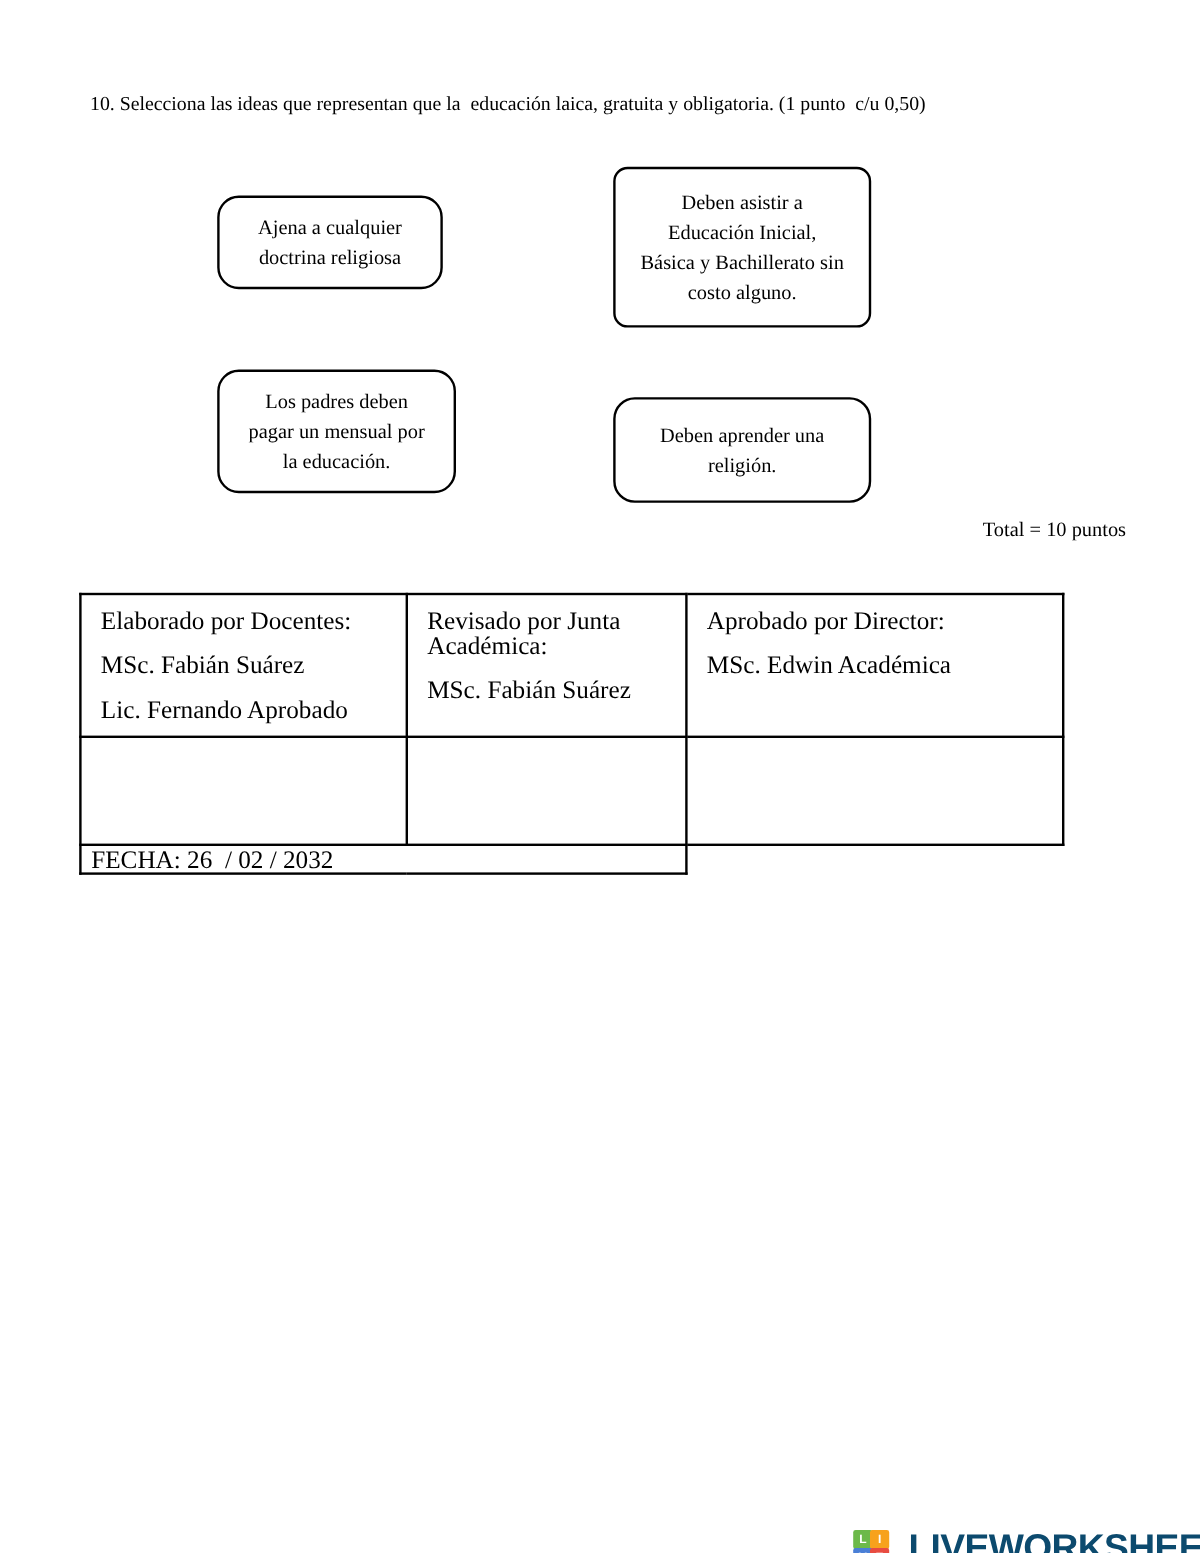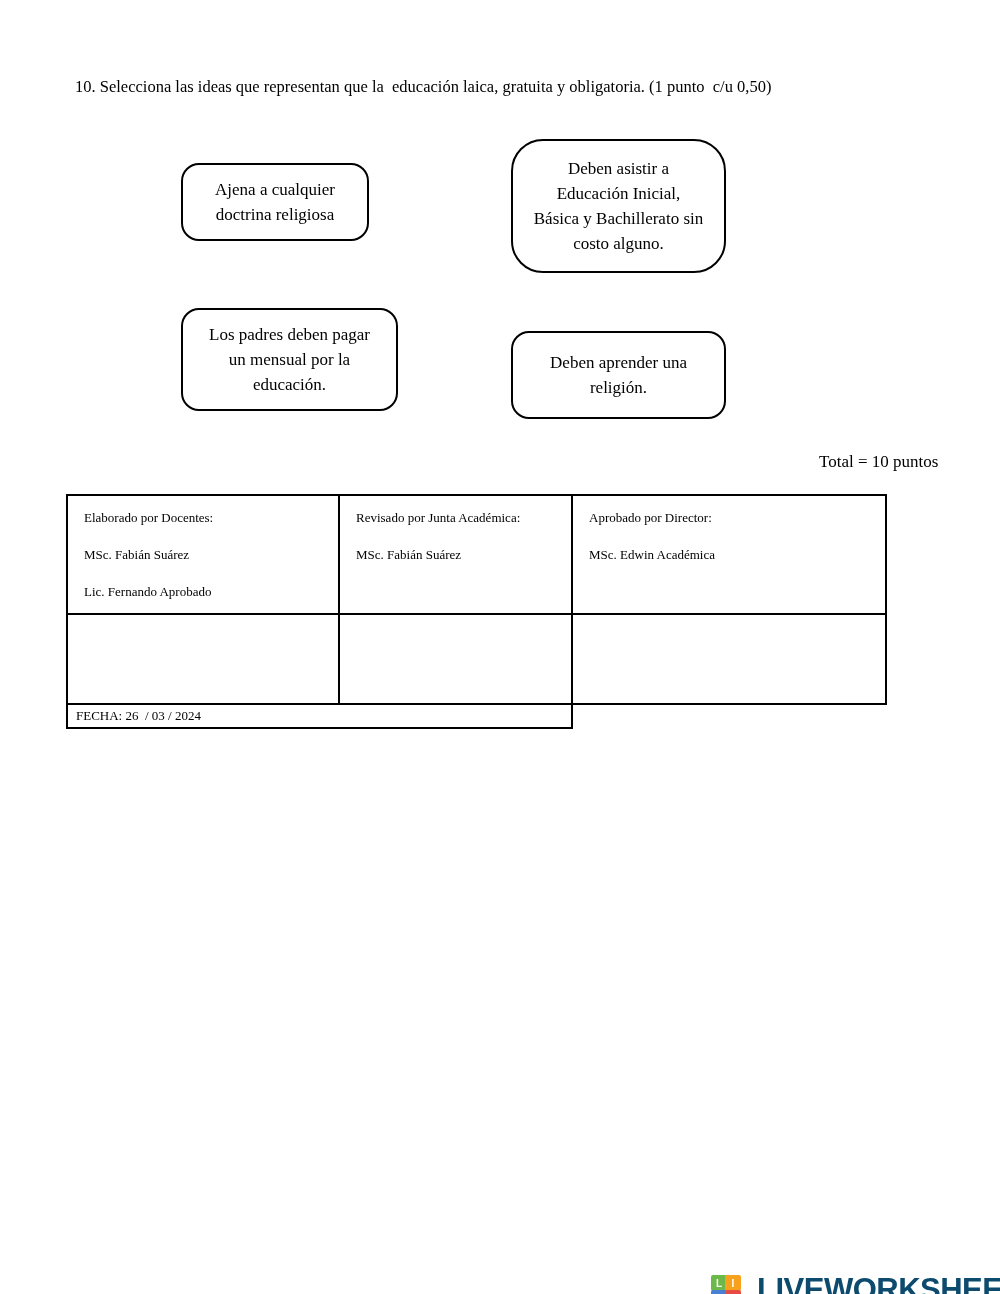--- a/index.html
+++ b/index.html
@@ -32,39 +32,39 @@
     align-items: center;
     justify-content: center;
     text-align: center;
     font-size: 17px;
     line-height: 25px;
     padding: 6px 12px;
     background: #ffffff;
     cursor: pointer;
   }
   .option-1 { left: 173px; top: 155px; width: 188px; height: 78px; }
-  .option-2 { left: 503px; top: 131px; width: 215px; height: 134px; border-radius: 32px; }
-  .option-3 { left: 173px; top: 300px; width: 217px; height: 103px; }
+  .option-2 { left: 503px; top: 131px; width: 215px; height: 134px; border-radius: 12px; }
+  .option-3 { left: 173px; top: 300px; width: 199px; height: 103px; }
   .option-4 { left: 503px; top: 323px; width: 215px; height: 88px; }
 
   .total {
     position: absolute;
     left: 803px;
-    top: 436px;
+    top: 416px;
     font-size: 17px;
     white-space: pre-wrap;
   }
 
   .approval-table {
     position: absolute;
     left: 58px;
     top: 486px;
     border-collapse: collapse;
     table-layout: fixed;
-    font-size: 13px;
+    font-size: 21px;
     line-height: 21px;
   }
   .approval-table td {
     border: 2px solid #000;
     vertical-align: top;
     padding: 3px 8px;
   }
   .approval-table td.no-border { border: none; }
   .approval-table tr.sig-row td { height: 90px; }
   .approval-table td.fecha-cell {
@@ -153,21 +153,21 @@
         <div>Aprobado por Director:</div>
         <div>MSc. Edwin Académica</div>
       </td>
     </tr>
     <tr class="sig-row">
       <td class="col-a"></td>
       <td class="col-b"></td>
       <td class="col-c"></td>
     </tr>
     <tr>
-      <td colspan="2" class="fecha-cell">FECHA: 26  / 03 / 2024</td>
+      <td colspan="2" class="fecha-cell">FECHA: 26  / 02 / 2032</td>
       <td class="no-border"></td>
     </tr>
   </tbody>
     </table>
 
   <a class="logo">
     <span class="logo-grid">
       <span class="logo-tile" style="background-color: rgb(108, 185, 74);">L</span>
       <span class="logo-tile" style="background-color: rgb(247, 162, 28);">I</span>
       <span class="logo-tile" style="background-color: rgb(74, 127, 214);">V</span>

